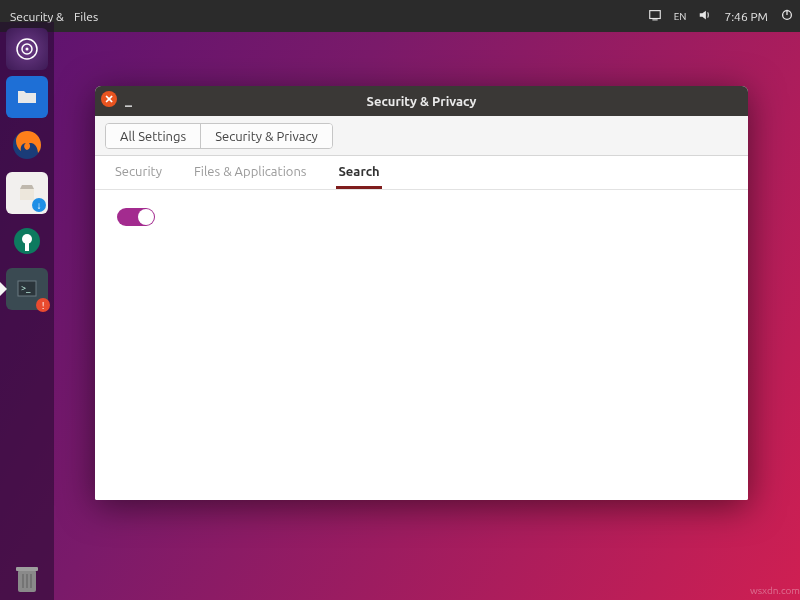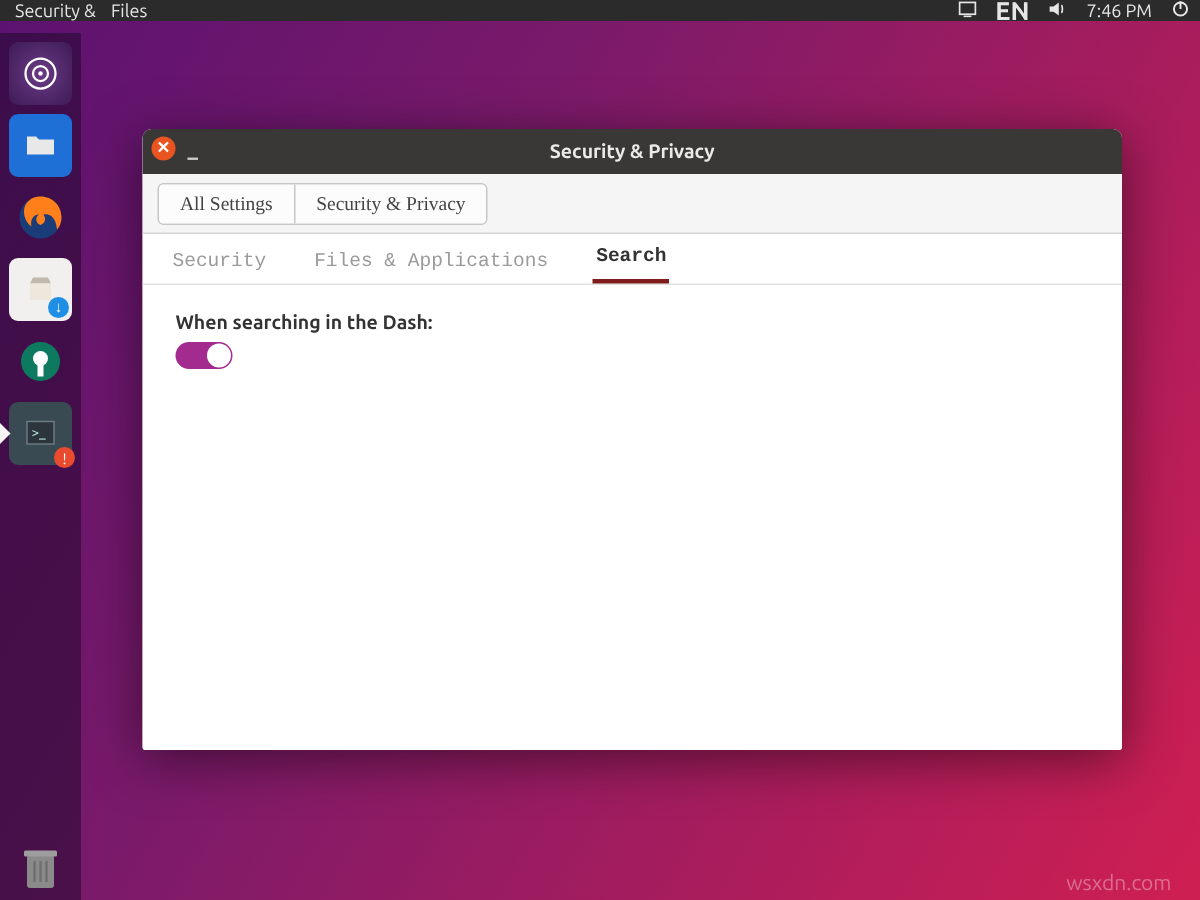--- a/index.html
+++ b/index.html
@@ -1,71 +1,71 @@
 <!DOCTYPE html>
 <html><head>
 <meta charset="utf-8">
 <style>
 * { box-sizing: border-box; margin: 0; padding: 0; }
 html, body { width: 800px; height: 600px; overflow: hidden; font-family: Ubuntu, "Segoe UI", sans-serif; }
 body { background: linear-gradient(120deg, #5b1270 0%, #7a1a6a 35%, #cf1f52 100%); position: relative; }
 
 
-.topbar { position: absolute; top: 0; left: 0; right: 0; height: 14px; background: #2b2b2b; color: #e6e6e6; display: flex; align-items: center; font-size: 12px; padding: 0 6px; }
+.topbar { position: absolute; top: 0; left: 0; right: 0; height: 32px; background: #2b2b2b; color: #e6e6e6; display: flex; align-items: center; font-size: 12px; padding: 0 6px; }
 .topbar .left { display: flex; gap: 2px; }
 .topbar .left span { padding: 0 4px; }
 .topbar .right { margin-left: auto; display: flex; align-items: center; gap: 12px; }
 .topbar svg { width: 14px; height: 14px; fill: #e6e6e6; }
 
 
 .launcher { position: absolute; top: 22px; left: 0; width: 54px; bottom: 0; background: rgba(35, 10, 45, 0.55); display: flex; flex-direction: column; align-items: center; padding-top: 6px; gap: 6px; }
 .launcher .item { width: 42px; height: 42px; border-radius: 6px; display: flex; align-items: center; justify-content: center; position: relative; }
 .launcher .active::before { content: ""; position: absolute; left: -6px; top: 14px; width: 0; height: 0; border-top: 7px solid transparent; border-bottom: 7px solid transparent; border-left: 7px solid #f5f5f5; }
 .launcher .spacer { flex: 1; }
 
 
 .win { position: absolute; top: 86px; left: 95px; width: 653px; height: 414px; background: #fff; border-radius: 6px 6px 2px 2px; box-shadow: 0 6px 35px rgba(0,0,0,0.5); overflow: hidden; display: flex; flex-direction: column; }
 .titlebar { height: 30px; background: #3a3836; color: #eaeaea; display: flex; align-items: center; font-size: 13px; font-weight: bold; position: relative; }
 .titlebar .wtitle { margin: 0 auto; }
 .tbuttons { position: absolute; left: 6px; top: 5px; display: flex; gap: 8px; align-items: center; }
 .tbuttons .close { width: 16px; height: 16px; border-radius: 50%; background: #e95420; color: #fff; display: flex; align-items: center; justify-content: center; font-size: 11px; line-height: 1; }
 .tbuttons .min { color: #ccc; font-size: 14px; font-weight: bold; }
 
 .toolbar { height: 40px; background: #f5f5f5; border-bottom: 1px solid #d6d6d6; display: flex; align-items: center; padding: 0 10px; }
-.crumb { display: flex; border: 1px solid #c6c6c6; border-radius: 4px; overflow: hidden; font-family: Liberation Serif, serif; }
+.crumb { display: flex; border: 1px solid #c6c6c6; border-radius: 4px; overflow: hidden; }
 .crumb span { padding: 5px 14px; font-size: 13px; color: #444; background: #fcfcfc; }
 .crumb span + span { border-left: 1px solid #c6c6c6; }
 
-.tabs { height: 34px; display: flex; align-items: flex-end; padding: 0 18px; border-bottom: 1px solid #e2e2e2; gap: 28px; background: #fff; font-family: Liberation Mono, monospace; }
+.tabs { height: 34px; display: flex; padding: 0 18px; border-bottom: 1px solid #e2e2e2; gap: 28px; background: #fff; }
 .tab { font-size: 13px; color: #9a9a9a; padding: 8px 2px; cursor: pointer; }
 .tab.active { color: #333; font-weight: 600; border-bottom: 3px solid #7f1d1d; }
 
 .content { flex: 1; padding: 18px 22px; font-size: 13px; color: #333; background: #fff; position: relative; }
 .content .heading { font-weight: bold; margin-bottom: 6px; }
 .content .row { display: flex; align-items: center; }
 .content .row .lbl { flex: 1; color: #555; }
 .toggle { width: 38px; height: 18px; border-radius: 10px; background: #a32b8f; position: relative; }
 .toggle .knob { position: absolute; right: 1px; top: 1px; width: 16px; height: 16px; border-radius: 50%; background: #fff; }
 
-.watermark { position: absolute; right: 19px; bottom: 4px; font-size: 14px; color: rgba(255,255,255,0.35); margin-left: 28px; }
+.watermark { position: absolute; right: 0; bottom: 4px; font-size: 10px; color: rgba(255,255,255,0.35); margin-left: 28px; }
 </style>
 </head>
 <body>
 
 <div class="topbar">
   <div class="left">
     <span>Security &amp;</span>
     <span>Files</span>
   </div>
   <div class="right">
     <span><svg viewBox="0 0 16 16">
           <rect x="2" y="3" width="12" height="9" fill="none" stroke="#e6e6e6" stroke-width="1.3"></rect>
           <rect x="5" y="13" width="6" height="1.2"></rect>
         </svg></span>
-    <span style="font-weight:bold;font-size:17px;">EN</span>
+    <span style="font-weight:normal;font-size:10px;">EN</span>
     <span><svg viewBox="0 0 16 16">
           <path d="M2 6h3l4-3v10l-4-3H2z"></path>
           <path d="M11 5c1 1 1 5 0 6" fill="none" stroke="#e6e6e6" stroke-width="1.3"></path>
         </svg></span>
     <span>7:46 PM</span>
     <span><svg viewBox="0 0 16 16">
           <circle cx="8" cy="8" r="5" fill="none" stroke="#e6e6e6" stroke-width="1.5"></circle>
           <line x1="8" y1="2" x2="8" y2="8" stroke="#e6e6e6" stroke-width="1.5"></line>
         </svg></span>
   </div>
@@ -136,21 +136,20 @@
       <span>All Settings</span>
       <span>Security &amp; Privacy</span>
     </div>
   </div>
   <div class="tabs">
     <div class="tab">Security</div>
     <div class="tab">Files &amp; Applications</div>
     <div class="tab active">Search</div>
   </div>
   <div class="content">
-    <div class="heading">When searching in the Dash:</div>
     <div class="row">
       <div class="toggle">
         <div class="knob"></div>
       </div>
     </div>
   </div>
 </div>
 
 <div class="watermark">wsxdn.com</div>
 

